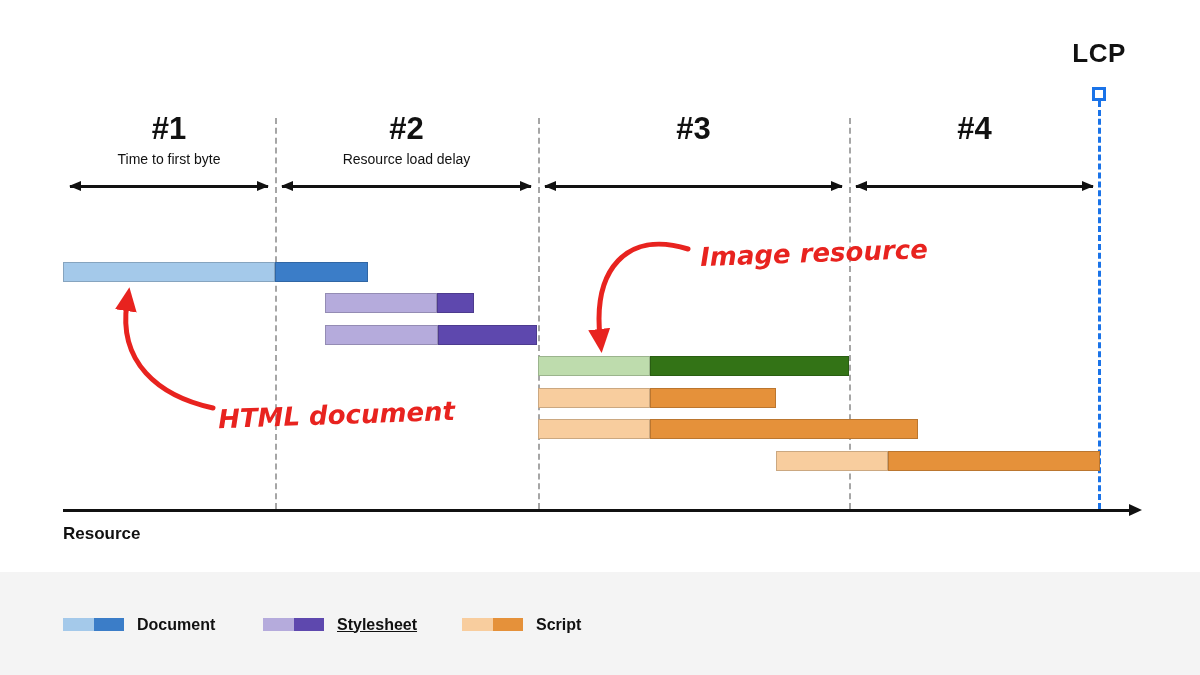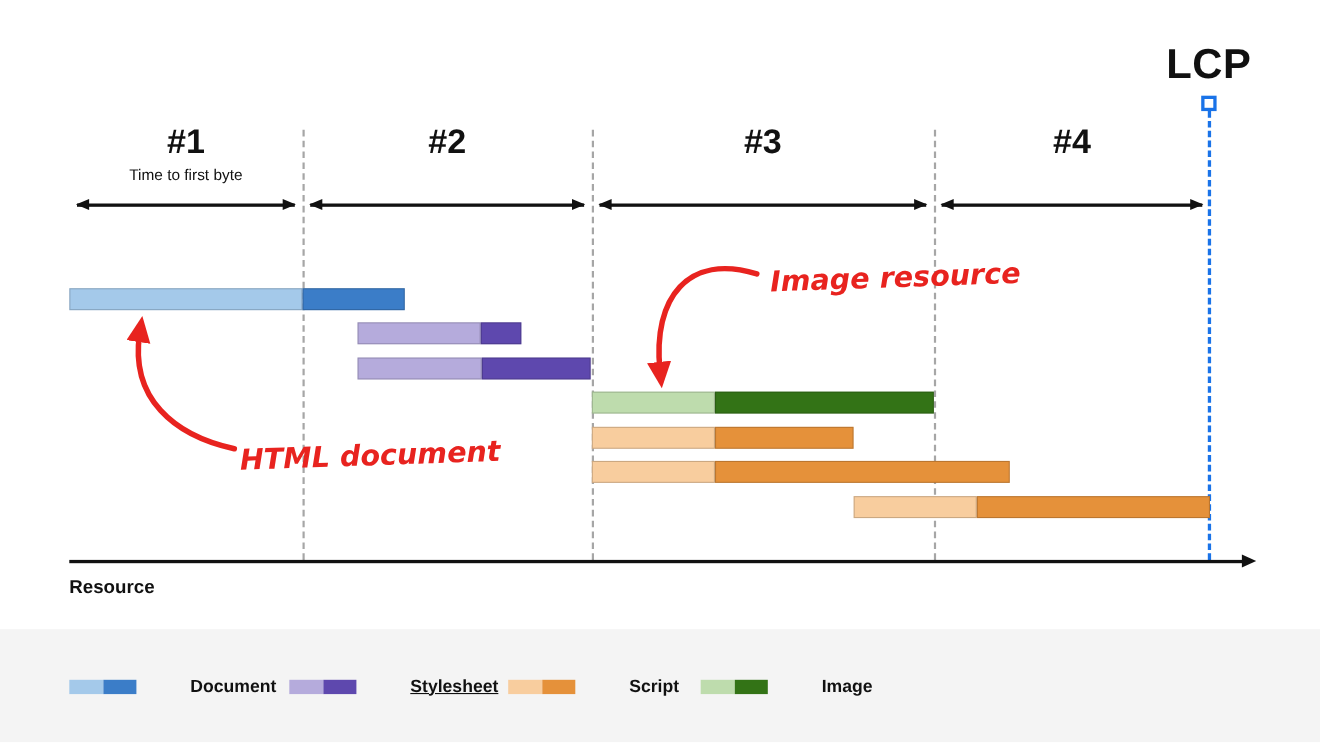--- a/index.html
+++ b/index.html
@@ -2,21 +2,21 @@
 <html><head>
 <meta charset="utf-8">
 <style>
   html,body{margin:0;padding:0;background:#fff;}
   .canvas{
     position:relative;width:1200px;height:675px;background:#ffffff;
     font-family:"Liberation Sans",sans-serif;overflow:hidden;color:#111;
   }
   
   .lcp-title{position:absolute;top:38px;left:1099px;transform:translateX(-50%);
-    font-size:38px;font-weight:700;letter-spacing:.5px;}
+    font-size:26px;font-weight:700;letter-spacing:.5px;}
   .lcp-marker{position:absolute;top:87px;left:1099px;transform:translateX(-50%);
     width:8px;height:8px;background:#fff;border:3px solid #1a73e8;box-sizing:content-box;}
   .lcp-line{position:absolute;top:101px;left:1098px;width:0;height:408px;
     border-left:3px dashed #1a73e8;}
   
   .sep{position:absolute;top:118px;width:0;height:391px;border-left:2px dashed #a6a6a6;}
   
   .phase{position:absolute;top:112px;text-align:center;}
   .phase-number{font-size:31px;font-weight:700;line-height:34px;}
   .phase-label{font-size:14px;margin-top:5px;white-space:nowrap;}
@@ -33,21 +33,21 @@
     border-top:6.5px solid transparent;border-bottom:6.5px solid transparent;border-left:13px solid #111;}
   .axis-label{position:absolute;left:63px;top:524px;font-size:17px;font-weight:700;}
   
   .annotation{position:absolute;font-family:"DejaVu Sans",sans-serif;font-style:italic;
     font-weight:700;font-size:26px;transform:rotate(-2deg);white-space:nowrap;}
   #anno-html{left:218px;top:400px;}
   #anno-img{left:700px;top:238px;}
   .arrow-overlay{position:absolute;left:0;top:0;width:1200px;height:675px;pointer-events:none;}
   
   .legend{position:absolute;left:0;top:572px;width:1200px;height:103px;background:#f4f4f4;}
-  .legend-item{position:absolute;top:39px;height:27px;display:flex;align-items:center;gap:36px;}
+  .legend-item{position:absolute;top:39px;height:27px;display:flex;align-items:center;}
   .legend-swatch{display:flex;width:61px;height:13px;margin-right:13px;}
   .legend-swatch span{display:block;height:13px;width:50%;}
   .legend-label{font-size:16px;font-weight:700;}
 </style>
 </head>
 <body>
 
 <div class="canvas">
 
   <div class="lcp-title">LCP</div>
@@ -60,20 +60,21 @@
       <div class="sep" style="left: 849px; border-left-color: rgb(166, 166, 166);"></div>
     </div>
   <div id="phases">
       <div class="phase" style="left: 63px; width: 212px;">
         <div class="phase-number">#1</div>
         <div class="phase-label">Time to first byte</div>
       </div>
       <div class="h-arrow" style="left: 70px; width: 198px;"></div>
       <div class="phase" style="left: 275px; width: 263px;">
         <div class="phase-number">#2</div>
+        <div class="phase-label">Resource load delay</div>
       </div>
       <div class="h-arrow" style="left: 282px; width: 249px;"></div>
       <div class="phase" style="left: 538px; width: 311px;">
         <div class="phase-number">#3</div>
       </div>
       <div class="h-arrow" style="left: 545px; width: 297px;"></div>
       <div class="phase" style="left: 849px; width: 251px;">
         <div class="phase-number">#4</div>
       </div>
       <div class="h-arrow" style="left: 856px; width: 237px;"></div>
@@ -126,22 +127,15 @@
         </div>
         <div class="legend-label">Stylesheet</div>
       </div>
       <div class="legend-item" style="left: 462px;">
         <div class="legend-swatch">
           <span style="background: rgb(248, 205, 158);"></span>
           <span style="background: rgb(229, 145, 58);"></span>
         </div>
         <div class="legend-label">Script</div>
       </div>
-      <div class="legend-item" style="left: 637px;">
-        <div class="legend-swatch">
-          <span style="background: rgb(190, 220, 173);"></span>
-          <span style="background: rgb(51, 115, 22);"></span>
-        </div>
-        <div class="legend-label">Image</div>
-      </div>
     </div>
 
 </div>
 
 </body></html>

